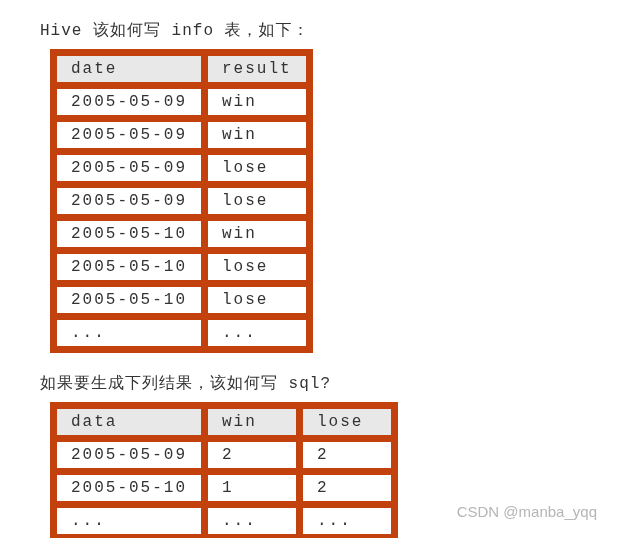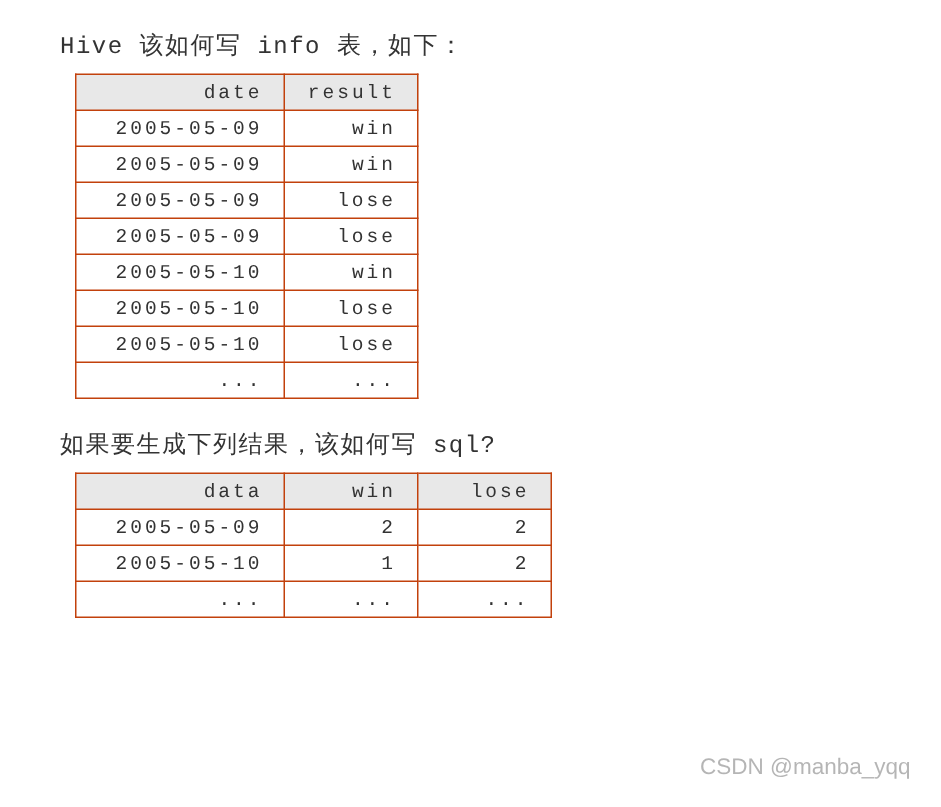--- a/index.html
+++ b/index.html
@@ -17,46 +17,46 @@
     .intro {
       margin-bottom: 8px;
       letter-spacing: 1px;
     }
     table {
       border-collapse: collapse;
       margin-left: 10px;
       margin-bottom: 20px;
     }
     th, td {
-      border: 1px solid #c2410c;
+      border: 7px solid #c2410c;
       padding: 4px 14px;
-      text-align: right;
+      text-align: left;
       font-family: "Consolas", "Courier New", monospace;
       font-weight: normal;
       letter-spacing: 2px;
-      font-size: 13px;
+      font-size: 16px;
     }
     th {
       background: #e8e8e8;
     }
     .table1 td:first-child, .table1 th:first-child {
       min-width: 110px;
     }
     .table1 td:nth-child(2), .table1 th:nth-child(2) {
       min-width: 60px;
     }
     .table2 td, .table2 th {
       min-width: 60px;
     }
     .table2 td:first-child, .table2 th:first-child {
       min-width: 110px;
     }
     .watermark {
       position: absolute;
-      right: 20px;
+      right: 30px;
       bottom: 18px;
       color: rgba(120,120,120,0.55);
       font-size: 15px;
       font-family: sans-serif;
     }
   </style>
 </head>
 <body>
 
 <div class="intro">Hive 该如何写 info 表，如下：</div>

